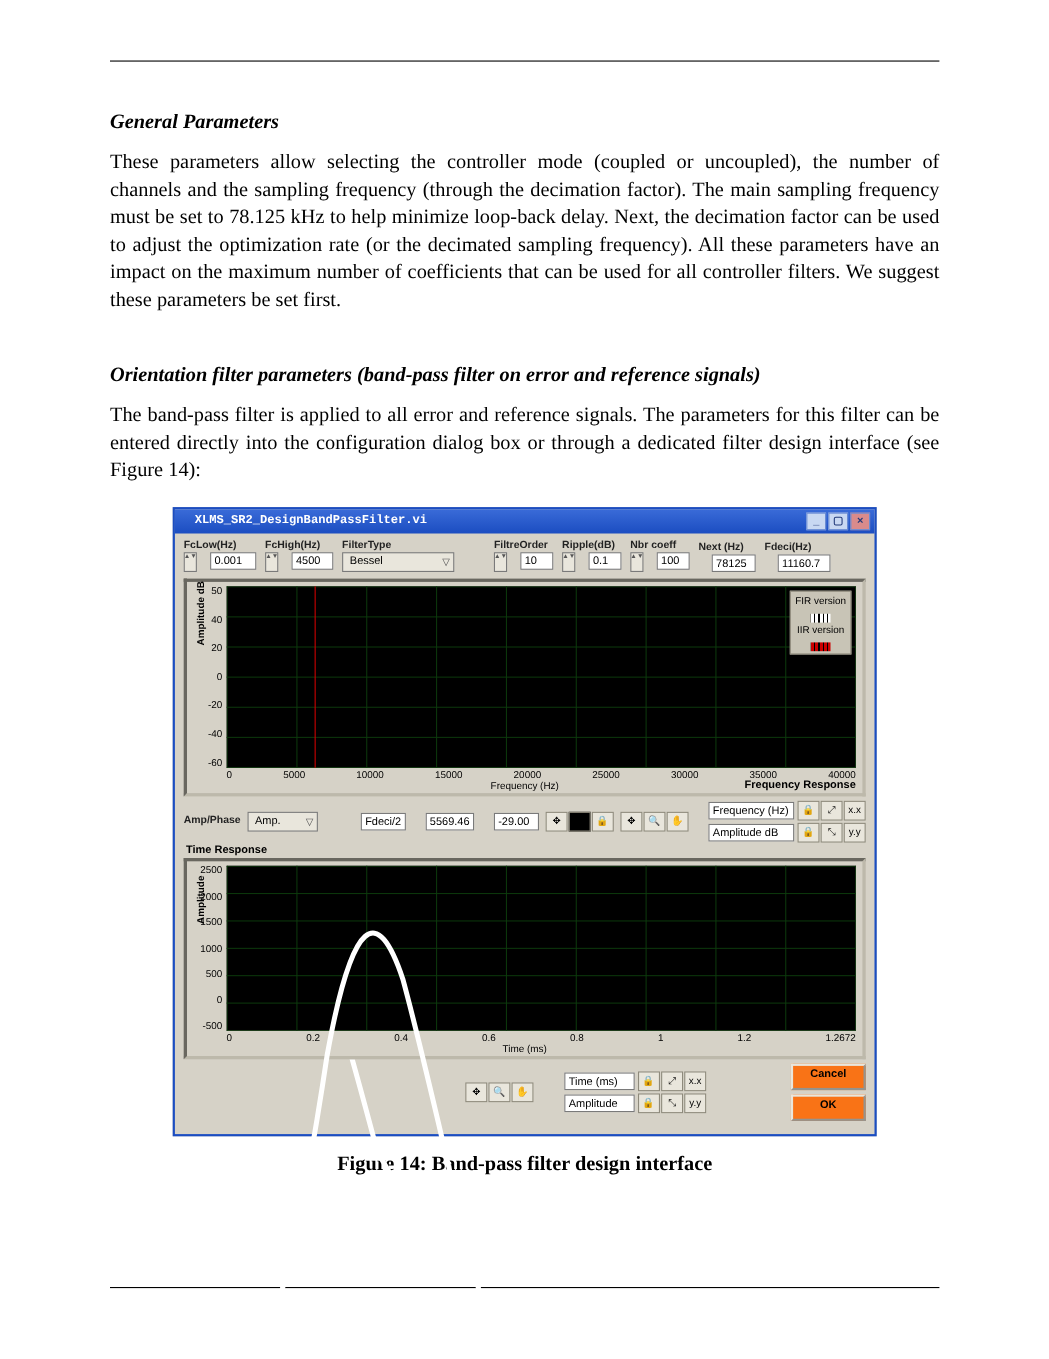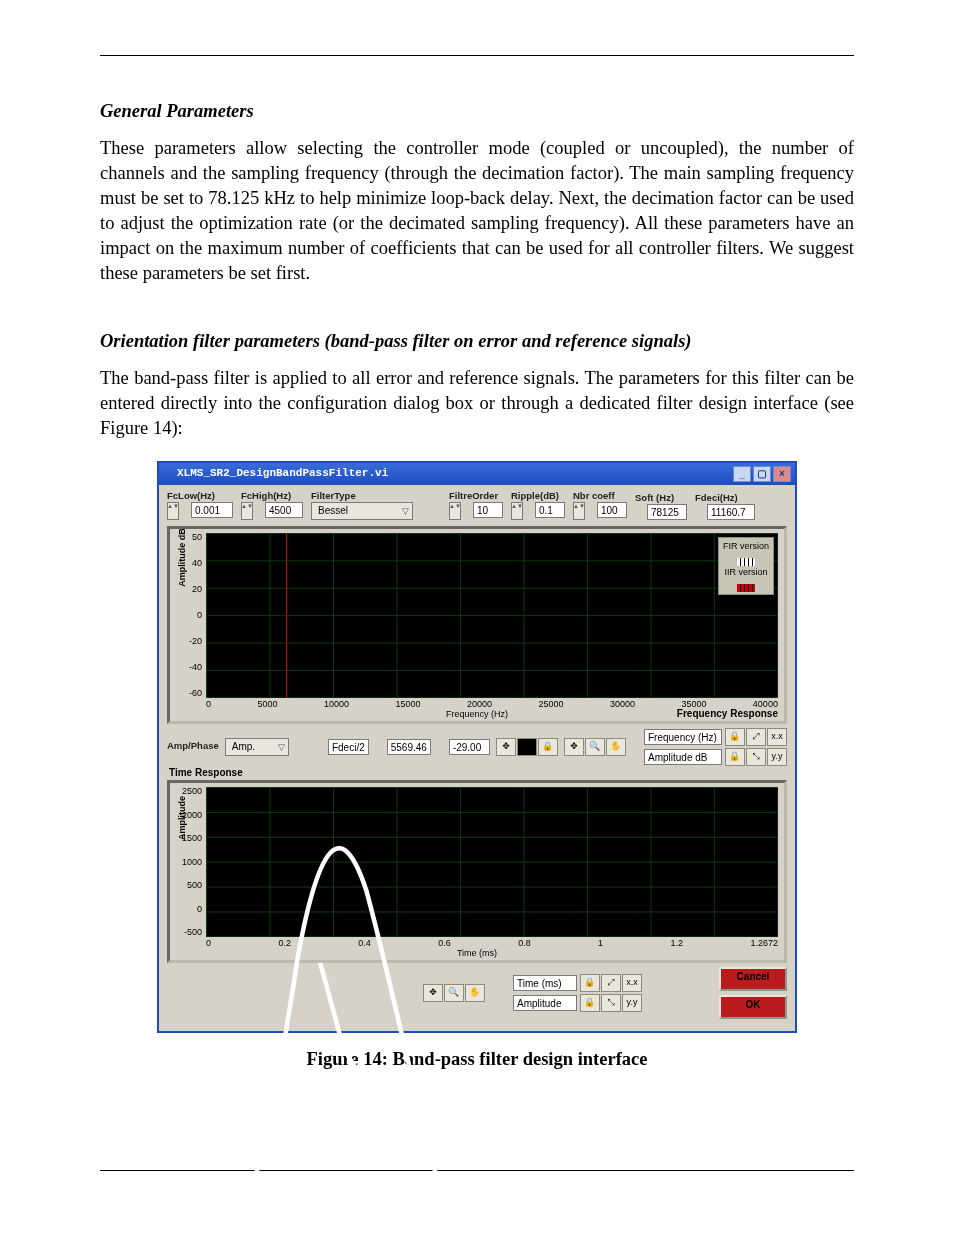--- a/index.html
+++ b/index.html
@@ -151,21 +151,21 @@
     font-size:9px;margin-left:30px;
   }
   .x-label{font-size:9px;text-align:center;margin-top:1px;}
   .chart-title{position:absolute;right:6px;bottom:2px;font-size:10px;font-weight:bold;}
   
   .tool-row{display:flex;align-items:center;gap:6px;margin:4px 0 2px 0;font-size:10px;}
   .tool-row .right{margin-left:auto;display:flex;gap:6px;align-items:center;}
   .icon-btns{display:flex;gap:1px;}
   .icon-btn{width:18px;height:16px;border:1px solid #8e8a7c;background:#e9e6dc;font-size:9px;line-height:14px;text-align:center;}
   .action-btn{
-    width:64px;height:20px;border:2px outset #e9e6dc;background:#b91c1c;
+    width:64px;height:20px;border:2px outset #e9e6dc;background:#f97316;
     font-size:10px;font-weight:bold;text-align:center;line-height:16px;
   }
   .time-heading{font-size:10px;font-weight:bold;margin:2px 0 2px 2px;}
   .cursor-line{position:absolute;top:0;bottom:0;width:1px;background:#c00;left:14%;}
   .bottom-rule { border:none;border-top:1px solid #000;margin:2px 0 0 0;}
   svg.curve{position:absolute;inset:0;}
 </style>
 </head>
 <body>
 
@@ -224,21 +224,21 @@
             </div>
         </div>
         <div class="param">
           <span class="param-label">Nbr coeff</span>
           <div class="num-ctrl">
               <span class="spin">▲▼</span>
               <span class="num-field" style="width:30px;">100</span>
             </div>
         </div>
         <div class="param">
-          <span class="param-label">Soft (Hz)</span>
+          <span class="param-label">Next (Hz)</span>
           <span class="ro-field" style="width:40px;">78125</span>
         </div>
         <div class="param">
           <span class="param-label">Fdeci(Hz)</span>
           <span class="ro-field" style="width:48px;">11160.7</span>
         </div>
       </div>
 
       <div class="chart-box">
         <div class="plot-surface">

